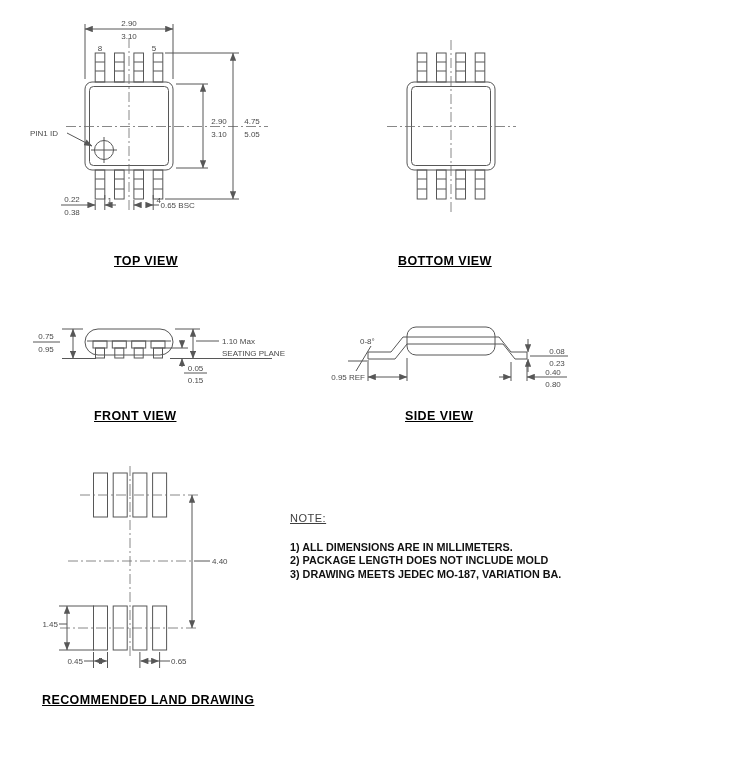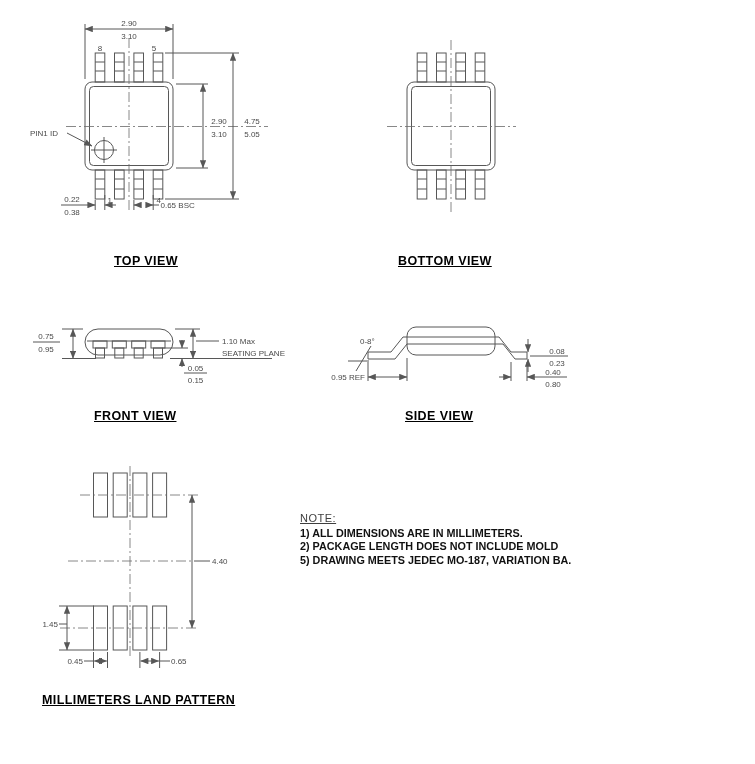--- a/index.html
+++ b/index.html
@@ -8,25 +8,25 @@
     font-family:"Liberation Sans",sans-serif;overflow:hidden;
   }
   svg{position:absolute;left:0;top:0;}
   .ln{stroke:#575757;stroke-width:1;fill:none;}
   .cl{stroke:#6a6a6a;stroke-width:0.8;fill:none;stroke-dasharray:10 3 2 3;}
   .dt{font-family:"Liberation Sans",sans-serif;font-size:8px;fill:#4a4a4a;}
   .view-title{
     position:absolute;font-weight:bold;font-size:12.5px;color:#000;
     text-decoration:underline;letter-spacing:0.4px;white-space:nowrap;
   }
-  .note-block{position:absolute;left:300px;top:512px;width:300px;}
+  .note-block{position:absolute;left:290px;top:512px;width:300px;}
   .note-title{
     font-size:11px;color:#3f3f3f;text-decoration:underline;letter-spacing:0.5px;
   }
-  .note-lines{margin-top:3px;}
+  .note-lines{margin-top:17px;}
   .note-line{
     font-size:10.8px;font-weight:bold;color:#111;line-height:13.3px;white-space:nowrap;
   }
 </style>
 </head>
 <body>
 
 <div class="canvas">
 
 <svg width="755" height="764" viewBox="0 0 755 764">
@@ -305,24 +305,24 @@
       <line class="ln" x1="159.6" y1="661" x2="170" y2="661"></line>
       <text class="dt" x="171" y="664">0.65</text>
     </g>
   </g>
 </svg>
 
 <div class="view-title" style="left:114px;top:254px;">TOP VIEW</div>
 <div class="view-title" style="left:398px;top:254px;">BOTTOM VIEW</div>
 <div class="view-title" style="left:94px;top:409px;">FRONT VIEW</div>
 <div class="view-title" style="left:405px;top:409px;">SIDE VIEW</div>
-<div class="view-title" style="left:42px;top:693px;">MILLIMETERS LAND PATTERN</div>
+<div class="view-title" style="left:42px;top:693px;">RECOMMENDED LAND DRAWING</div>
 
 <div class="note-block">
   <div class="note-title">NOTE:</div>
   <div class="note-lines">
     <div class="note-line">1) ALL DIMENSIONS ARE IN MILLIMETERS.</div>
     <div class="note-line">2) PACKAGE LENGTH DOES NOT INCLUDE MOLD</div>
-    <div class="note-line">5) DRAWING MEETS JEDEC MO-187, VARIATION BA.</div>
+    <div class="note-line">3) DRAWING MEETS JEDEC MO-187, VARIATION BA.</div>
   </div>
 </div>
 
 </div>
 
 </body></html>

